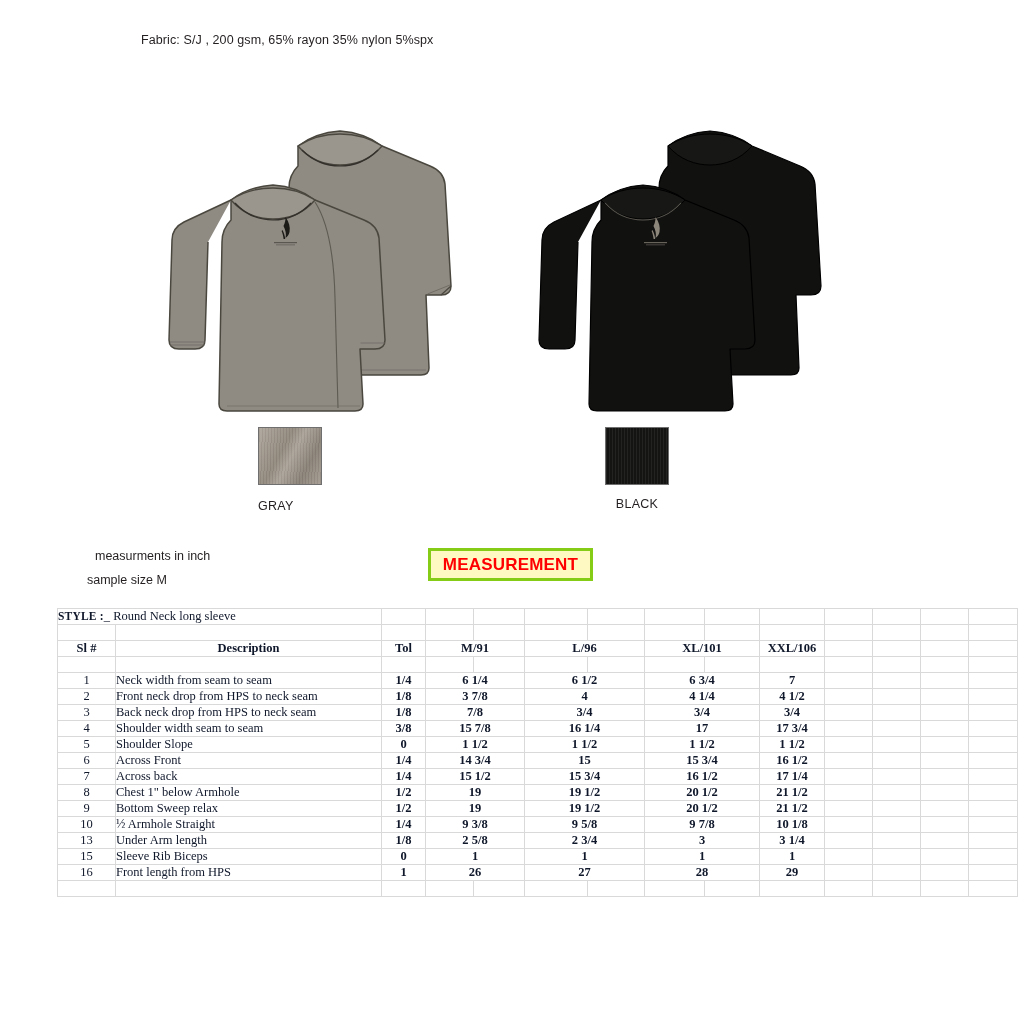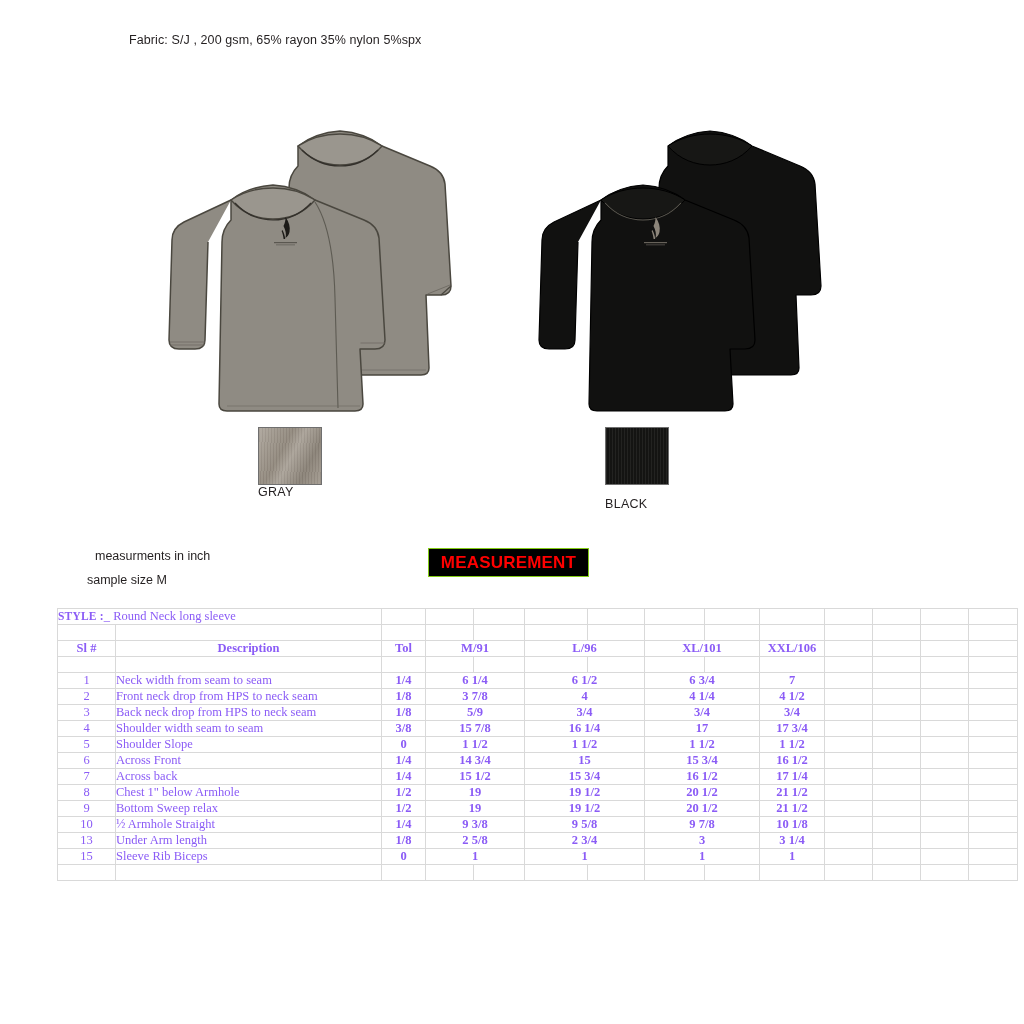--- a/index.html
+++ b/index.html
@@ -9,21 +9,21 @@
   body {
     width: 1024px; height: 1024px;
     position: relative;
     font-family: "Liberation Sans", sans-serif;
     overflow: hidden;
   }
 
   
   .fabric-note {
     position: absolute;
-    left: 129px; top: 33px;
+    left: 141px; top: 33px;
     font-size: 12.5px;
     color: #231f20;
     letter-spacing: 0.1px;
     white-space: nowrap;
   }
 
   
   .illus {
     position: absolute;
     left: 0; top: 110px;
@@ -45,60 +45,61 @@
       linear-gradient(118deg, rgba(255,255,255,0.20) 0%, rgba(0,0,0,0.05) 38%, rgba(255,255,255,0.16) 52%, rgba(0,0,0,0.10) 75%, rgba(255,255,255,0.10) 100%),
       repeating-linear-gradient(92deg, rgba(0,0,0,0.055) 0 1px, rgba(255,255,255,0.05) 1px 3px),
       #9a9185;
   }
   .swatch.black {
     background:
       repeating-linear-gradient(90deg, rgba(255,255,255,0.045) 0 1px, rgba(0,0,0,0.2) 1px 3px),
       #191917;
   }
   .swatch-label {
+    margin-top: 14px;
     font-size: 12.5px;
     color: #231f20;
     letter-spacing: 0.3px;
   }
-  .swatch-block.black-block .swatch-label { margin-top: 12px; }
+  .swatch-block.black-block .swatch-label { margin-top: 12px; text-align: center; }
 
   
   .note {
     position: absolute;
     font-size: 12.5px;
     color: #231f20;
   }
   .note-1 { left: 85px; top: 549px; margin-left: 10px; }
   .note-2 { left: 87px; top: 573px; }
 
   .measurement-badge {
     position: absolute;
     left: 428px; top: 548px;
     width: 159px; height: 27px;
-    border: 1px solid #84cc16;
-    background: #000000;
+    border: 3px solid #84cc16;
+    background: #fef9c3;
     display: flex; align-items: center; justify-content: center;
     color: #ff0000;
     font-weight: bold;
     font-size: 17px;
     letter-spacing: 0.2px;
   }
 
   
   .sheet {
     position: absolute;
     left: 57px; top: 608px;
     width: 960px;
   }
   table.spec {
     border-collapse: collapse;
     table-layout: fixed;
     width: 960px;
     font-family: "Liberation Serif", serif;
-    color: #8b5cf6;
+    color: #0f172a;
   }
   table.spec td {
     border: 1px solid #d9d9d9;   
     padding: 0;
     height: 15px;
     font-size: 12.5px;
     vertical-align: middle;
   }
   
   td.bx { border: 1px solid #000000; }
@@ -357,21 +358,21 @@
           <td class="bx c bold">4 1/2</td>
           <td class="bx"></td>
           <td class="bx"></td>
           <td class="bx"></td>
           <td></td>
         </tr>
         <tr class="data-row">
           <td class="bx c">3</td>
           <td class="bx l">Back neck drop from HPS to neck seam</td>
           <td class="bx c bold">1/8</td>
-          <td class="bx c bold" colspan="2">5/9</td>
+          <td class="bx c bold" colspan="2">7/8</td>
           <td class="bx c bold" colspan="2">3/4</td>
           <td class="bx c bold" colspan="2">3/4</td>
           <td class="bx c bold">3/4</td>
           <td class="bx"></td>
           <td class="bx"></td>
           <td class="bx"></td>
           <td></td>
         </tr>
         <tr class="data-row">
           <td class="bx c">4</td>
@@ -483,20 +484,33 @@
           <td class="bx c bold">0</td>
           <td class="bx c bold" colspan="2">1</td>
           <td class="bx c bold" colspan="2">1</td>
           <td class="bx c bold" colspan="2">1</td>
           <td class="bx c bold">1</td>
           <td class="bx"></td>
           <td class="bx"></td>
           <td class="bx"></td>
           <td></td>
         </tr>
+        <tr class="data-row">
+          <td class="bx c">16</td>
+          <td class="bx l">Front length from HPS</td>
+          <td class="bx c bold">1</td>
+          <td class="bx c bold" colspan="2">26</td>
+          <td class="bx c bold" colspan="2">27</td>
+          <td class="bx c bold" colspan="2">28</td>
+          <td class="bx c bold">29</td>
+          <td class="bx"></td>
+          <td class="bx"></td>
+          <td class="bx"></td>
+          <td></td>
+        </tr>
       </tbody>
 
       <tbody>
         <tr class="tail-row">
         <td></td>
         <td></td>
         <td></td>
         <td></td>
         <td></td>
         <td></td>

